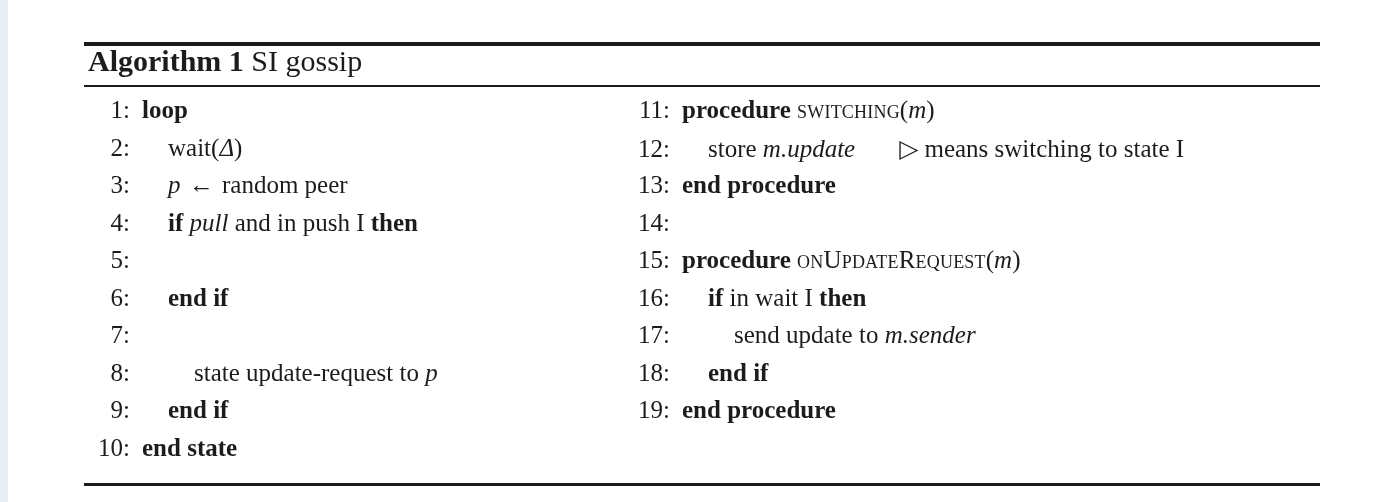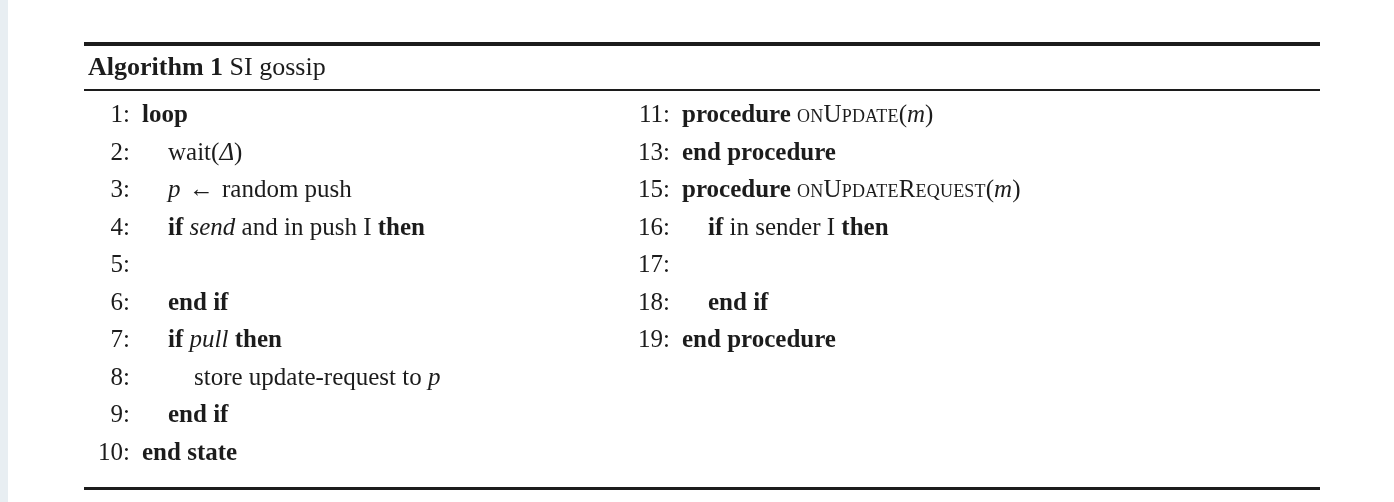--- a/index.html
+++ b/index.html
@@ -30,23 +30,23 @@
     left: 84px;
     top: 42px;
     width: 1236px;
   }
 
   .rule-top    { height: 4px; background: #1c1c1c; }
   .rule-mid    { height: 2px; background: #1c1c1c; margin-top: 0; }
   .rule-bottom { height: 3px; background: #1c1c1c; }
 
   #algorithm-title {
-    font-size: 26px;
+    font-size: 30px;
     line-height: 1.0;
-    padding: 8px 0 9px 4px;
+    padding: 0 0 9px 4px;
     white-space: nowrap;
   }
   #algorithm-title .alg-label { font-weight: bold; }
   #algorithm-title .alg-name  { font-weight: normal; }
 
   #algorithm-body {
     display: flex;
     align-items: flex-start;
     padding-top: 9px;
     padding-bottom: 12px;
@@ -103,69 +103,77 @@
         <div class="alg-line">
           <span class="line-number">1:</span>
           <span class="line-code ind-0"><span class="kw">loop</span></span>
         </div>
         <div class="alg-line">
           <span class="line-number">2:</span>
           <span class="line-code ind-1"><span>wait(</span><span class="mathvar">Δ</span><span>)</span></span>
         </div>
         <div class="alg-line">
           <span class="line-number">3:</span>
-          <span class="line-code ind-1"><span class="mathvar">p</span><span class="arrow"> ← </span><span>random push</span></span>
+          <span class="line-code ind-1"><span class="mathvar">p</span><span class="arrow"> ← </span><span>random peer</span></span>
         </div>
         <div class="alg-line">
           <span class="line-number">4:</span>
-          <span class="line-code ind-1"><span class="kw">if</span><span> </span><span class="var">send</span><span> and in push I </span><span class="kw">then</span></span>
+          <span class="line-code ind-1"><span class="kw">if</span><span> </span><span class="var">pull</span><span> and in push I </span><span class="kw">then</span></span>
         </div>
         <div class="alg-line">
           <span class="line-number">5:</span>
         </div>
         <div class="alg-line">
           <span class="line-number">6:</span>
           <span class="line-code ind-1"><span class="kw">end if</span></span>
         </div>
         <div class="alg-line">
           <span class="line-number">7:</span>
-          <span class="line-code ind-1"><span class="kw">if</span><span> </span><span class="var">pull</span><span> </span><span class="kw">then</span></span>
         </div>
         <div class="alg-line">
           <span class="line-number">8:</span>
-          <span class="line-code ind-2"><span>store update-request to </span><span class="mathvar">p</span></span>
+          <span class="line-code ind-2"><span>state update-request to </span><span class="mathvar">p</span></span>
         </div>
         <div class="alg-line">
           <span class="line-number">9:</span>
           <span class="line-code ind-1"><span class="kw">end if</span></span>
         </div>
         <div class="alg-line">
           <span class="line-number">10:</span>
           <span class="line-code ind-0"><span class="kw">end state</span></span>
         </div>
       </div>
     <div class="alg-column" id="column-right">
         <div class="alg-line">
           <span class="line-number">11:</span>
-          <span class="line-code ind-0"><span class="kw">procedure</span><span> </span><span class="sc">onUpdate</span><span>(</span><span class="mathvar">m</span><span>)</span></span>
+          <span class="line-code ind-0"><span class="kw">procedure</span><span> </span><span class="sc">switching</span><span>(</span><span class="mathvar">m</span><span>)</span></span>
+        </div>
+        <div class="alg-line">
+          <span class="line-number">12:</span>
+          <span class="line-code ind-1"><span>store </span><span class="var">m.update</span><span class="comment-marker">▷</span><span>means switching to state I</span></span>
         </div>
         <div class="alg-line">
           <span class="line-number">13:</span>
           <span class="line-code ind-0"><span class="kw">end procedure</span></span>
+        </div>
+        <div class="alg-line">
+          <span class="line-number">14:</span>
+          <span class="line-code ind-0"></span>
         </div>
         <div class="alg-line">
           <span class="line-number">15:</span>
           <span class="line-code ind-0"><span class="kw">procedure</span><span> </span><span class="sc">onUpdateRequest</span><span>(</span><span class="mathvar">m</span><span>)</span></span>
         </div>
         <div class="alg-line">
           <span class="line-number">16:</span>
-          <span class="line-code ind-1"><span class="kw">if</span><span> in sender I </span><span class="kw">then</span></span>
+          <span class="line-code ind-1"><span class="kw">if</span><span> in wait I </span><span class="kw">then</span></span>
         </div>
         <div class="alg-line">
           <span class="line-number">17:</span>
+          <span class="line-code ind-2"><span>send update to </span><span class="var">m.sender</span></span>
         </div>
         <div class="alg-line">
           <span class="line-number">18:</span>
           <span class="line-code ind-1"><span class="kw">end if</span></span>
         </div>
         <div class="alg-line">
           <span class="line-number">19:</span>
           <span class="line-code ind-0"><span class="kw">end procedure</span></span>
         </div>
       </div>

